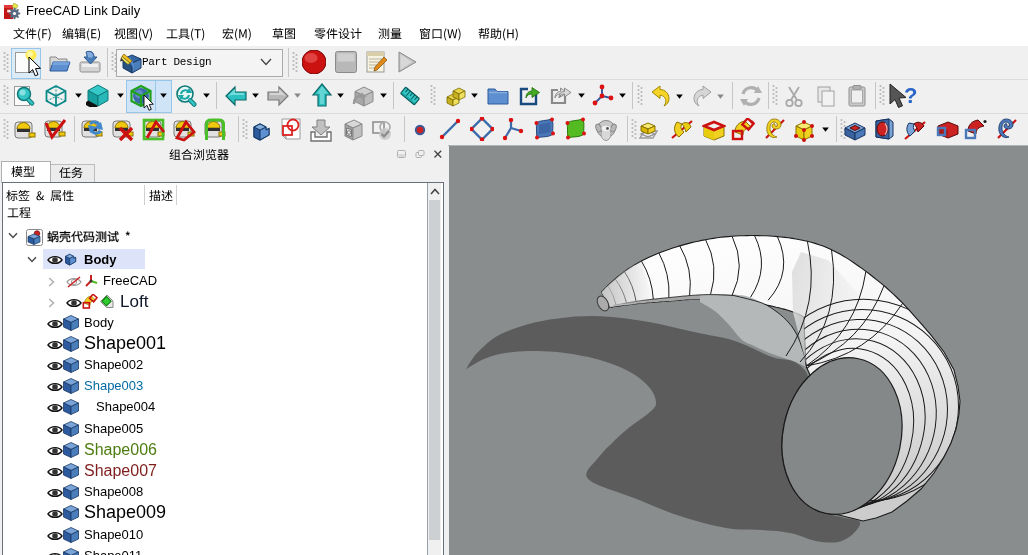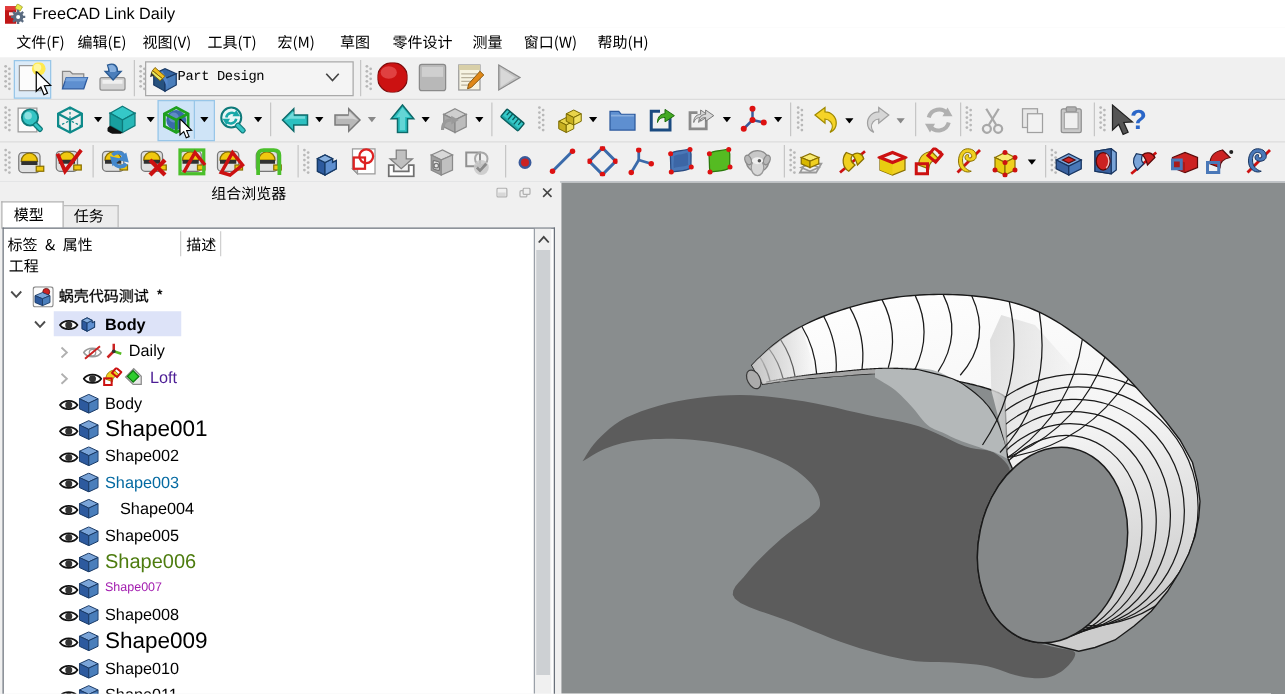--- a/index.html
+++ b/index.html
@@ -843,40 +843,40 @@
     <path d="M1 6 C4 1.5 12 1.5 15 6 C12 10.5 4 10.5 1 6 Z" fill="none" stroke="#9a9a9a" stroke-width="1.3"></path>
     <circle cx="8" cy="6" r="2.6" fill="none" stroke="#9a9a9a"></circle>
     <line x1="2" y1="11" x2="14" y2="1" stroke="#cc2222" stroke-width="1.6"></line>
   </svg>
 <svg class="abs" style="left:84px;top:273.5px" width="14" height="14" viewBox="0 0 14 14">
     <line x1="7" y1="7" x2="7" y2="1" stroke="#cc2222" stroke-width="2"></line>
     <line x1="7" y1="7" x2="2" y2="12" stroke="#cc2222" stroke-width="2"></line>
     <line x1="7" y1="7" x2="13" y2="9" stroke="#55bb22" stroke-width="2"></line>
     <circle cx="7" cy="7" r="1.5" fill="#333"></circle>
   </svg>
-<div style="position:absolute;left:103px;top:272.5px;width:60px;height:15px;font-size:13px;color:#000;line-height:15px">Daily</div>
+<div style="position:absolute;left:103px;top:272.5px;width:60px;height:15px;font-size:13px;color:#000;line-height:15px">FreeCAD</div>
 <svg class="abs" style="left:48px;top:297.5px" width="7" height="10">
     <path d="M1.2 1 L5.5 5 L1.2 9" fill="none" stroke="#b0b0b0" stroke-width="1.5"></path>
   </svg>
 <svg class="abs" style="left:66px;top:296.5px" width="16" height="12" viewBox="0 0 16 12">
     <path d="M1 6 C4 1.5 12 1.5 15 6 C12 10.5 4 10.5 1 6 Z" fill="#fff" stroke="#111" stroke-width="1.4"></path>
     <circle cx="8" cy="6" r="2.8" fill="#333"></circle>
   </svg>
 <svg class="abs" style="left:82px;top:293.5px" width="16" height="16" viewBox="0 0 24 24">
     <path d="M4 14 C4 8 8 4 14 3 L20 9 C15 10 12 12 12 17 Z" fill="#f0d020" stroke="#8a7000"></path>
     <g fill="none" stroke="#cc1111" stroke-width="2.4">
       <rect x="2" y="13" width="9" height="8"></rect>
       <rect x="13" y="2" width="8" height="8" transform="rotate(40 17 6)"></rect>
     </g>
   </svg>
 <svg class="abs" style="left:99px;top:293.5px" width="15" height="15" viewBox="0 0 15 15">
     <path d="M1 7 L7 1 L13.5 1 L13.5 7.5 L7.5 13.5 Z" fill="#e8e8e8" stroke="#8a8a8a" transform="rotate(90 7.5 7.5)"></path>
     <rect x="4" y="4" width="6.5" height="6.5" fill="#2ecc2e" stroke="#0a7a0a" transform="rotate(45 7.5 7.5)"></rect>
   </svg>
-<div style="position:absolute;left:120px;top:293.5px;width:60px;height:15px;font-size:13px;color:#4c1d95;line-height:15px">Loft</div>
+<div style="position:absolute;left:120px;top:293.5px;width:60px;height:15px;font-size:17px;color:#0f172a;line-height:15px">Loft</div>
 <svg class="abs" style="left:47px;top:317.5px" width="16" height="12" viewBox="0 0 16 12">
     <path d="M1 6 C4 1.5 12 1.5 15 6 C12 10.5 4 10.5 1 6 Z" fill="#fff" stroke="#111" stroke-width="1.4"></path>
     <circle cx="8" cy="6" r="2.8" fill="#333"></circle>
   </svg>
 <svg class="abs" style="left:63px;top:314.5px" width="16" height="16" viewBox="0 0 16 16">
     <polygon points="8,0.5 15.5,4 8,7.5 0.5,4" fill="#7aa4d8" stroke="#1a3a66" stroke-width="0.8"></polygon>
     <polygon points="0.5,4 8,7.5 8,15.5 0.5,12" fill="#2d5a9e" stroke="#1a3a66" stroke-width="0.8"></polygon>
     <polygon points="15.5,4 8,7.5 8,15.5 15.5,12" fill="#4a7ebb" stroke="#1a3a66" stroke-width="0.8"></polygon>
   </svg>
 <div style="position:absolute;left:84px;top:314.5px;width:80px;height:15px;font-size:13px;color:#000;line-height:15px">Body</div>
@@ -942,21 +942,21 @@
 <div style="position:absolute;left:84px;top:441.7px;width:80px;height:15px;font-size:16px;color:#4d7c0f;line-height:15px">Shape006</div>
 <svg class="abs" style="left:47px;top:465.9px" width="16" height="12" viewBox="0 0 16 12">
     <path d="M1 6 C4 1.5 12 1.5 15 6 C12 10.5 4 10.5 1 6 Z" fill="#fff" stroke="#111" stroke-width="1.4"></path>
     <circle cx="8" cy="6" r="2.8" fill="#333"></circle>
   </svg>
 <svg class="abs" style="left:63px;top:462.9px" width="16" height="16" viewBox="0 0 16 16">
     <polygon points="8,0.5 15.5,4 8,7.5 0.5,4" fill="#7aa4d8" stroke="#1a3a66" stroke-width="0.8"></polygon>
     <polygon points="0.5,4 8,7.5 8,15.5 0.5,12" fill="#2d5a9e" stroke="#1a3a66" stroke-width="0.8"></polygon>
     <polygon points="15.5,4 8,7.5 8,15.5 15.5,12" fill="#4a7ebb" stroke="#1a3a66" stroke-width="0.8"></polygon>
   </svg>
-<div style="position:absolute;left:84px;top:462.9px;width:80px;height:15px;font-size:10px;color:#a21caf;line-height:15px">Shape007</div>
+<div style="position:absolute;left:84px;top:462.9px;width:80px;height:15px;font-size:16px;color:#7f1d1d;line-height:15px">Shape007</div>
 <svg class="abs" style="left:47px;top:487.1px" width="16" height="12" viewBox="0 0 16 12">
     <path d="M1 6 C4 1.5 12 1.5 15 6 C12 10.5 4 10.5 1 6 Z" fill="#fff" stroke="#111" stroke-width="1.4"></path>
     <circle cx="8" cy="6" r="2.8" fill="#333"></circle>
   </svg>
 <svg class="abs" style="left:63px;top:484.1px" width="16" height="16" viewBox="0 0 16 16">
     <polygon points="8,0.5 15.5,4 8,7.5 0.5,4" fill="#7aa4d8" stroke="#1a3a66" stroke-width="0.8"></polygon>
     <polygon points="0.5,4 8,7.5 8,15.5 0.5,12" fill="#2d5a9e" stroke="#1a3a66" stroke-width="0.8"></polygon>
     <polygon points="15.5,4 8,7.5 8,15.5 15.5,12" fill="#4a7ebb" stroke="#1a3a66" stroke-width="0.8"></polygon>
   </svg>
 <div style="position:absolute;left:84px;top:484.1px;width:80px;height:15px;font-size:13px;color:#000;line-height:15px">Shape008</div>

